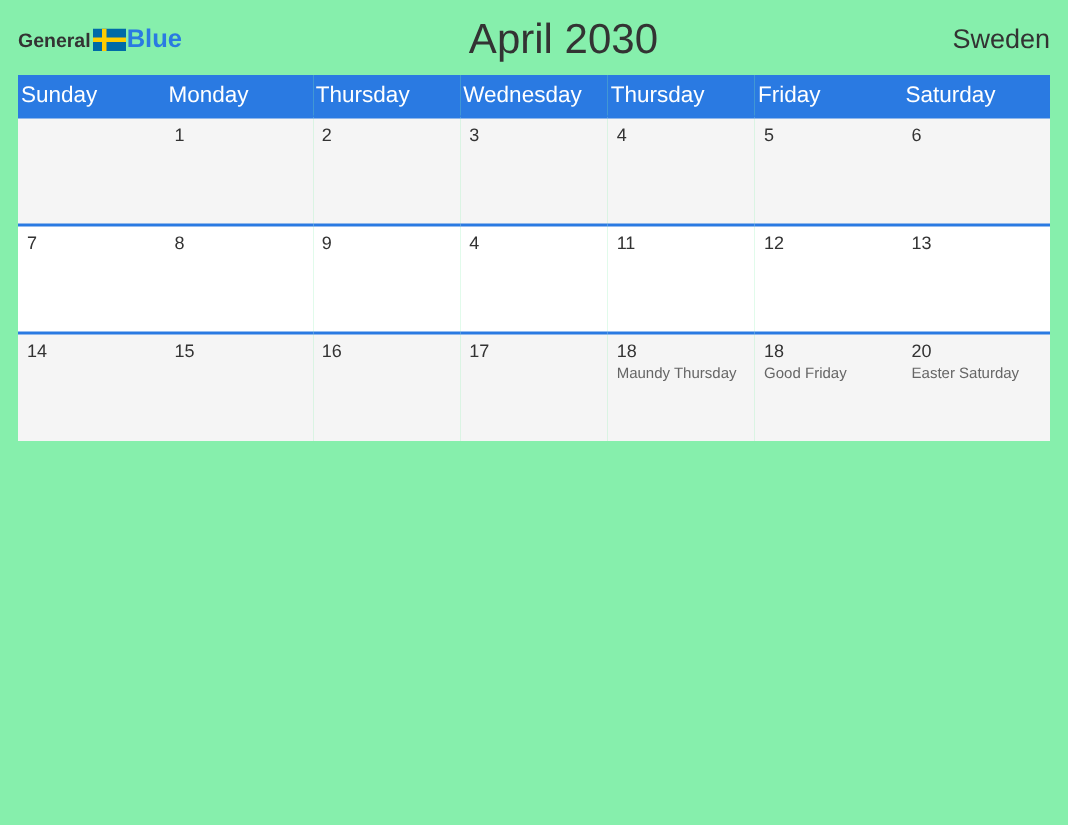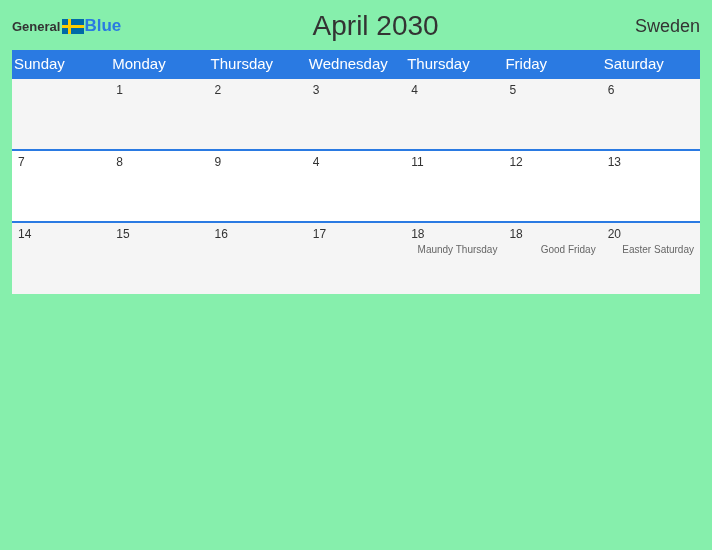--- a/index.html
+++ b/index.html
@@ -95,21 +95,20 @@
       display: block;
       font-size: 12px;
       color: #333;
       margin-bottom: 2px;
     }
     .holiday {
       display: block;
       font-size: 10px;
       color: #666;
       line-height: 1.3;
-      text-align: right;
     }
   </style>
 </head>
 <body>
 
 <div class="container">
   <div class="header">
     <div class="logo">
       <span class="logo-general">General</span>
       <svg class="logo-flag" viewBox="0 0 22 15">

